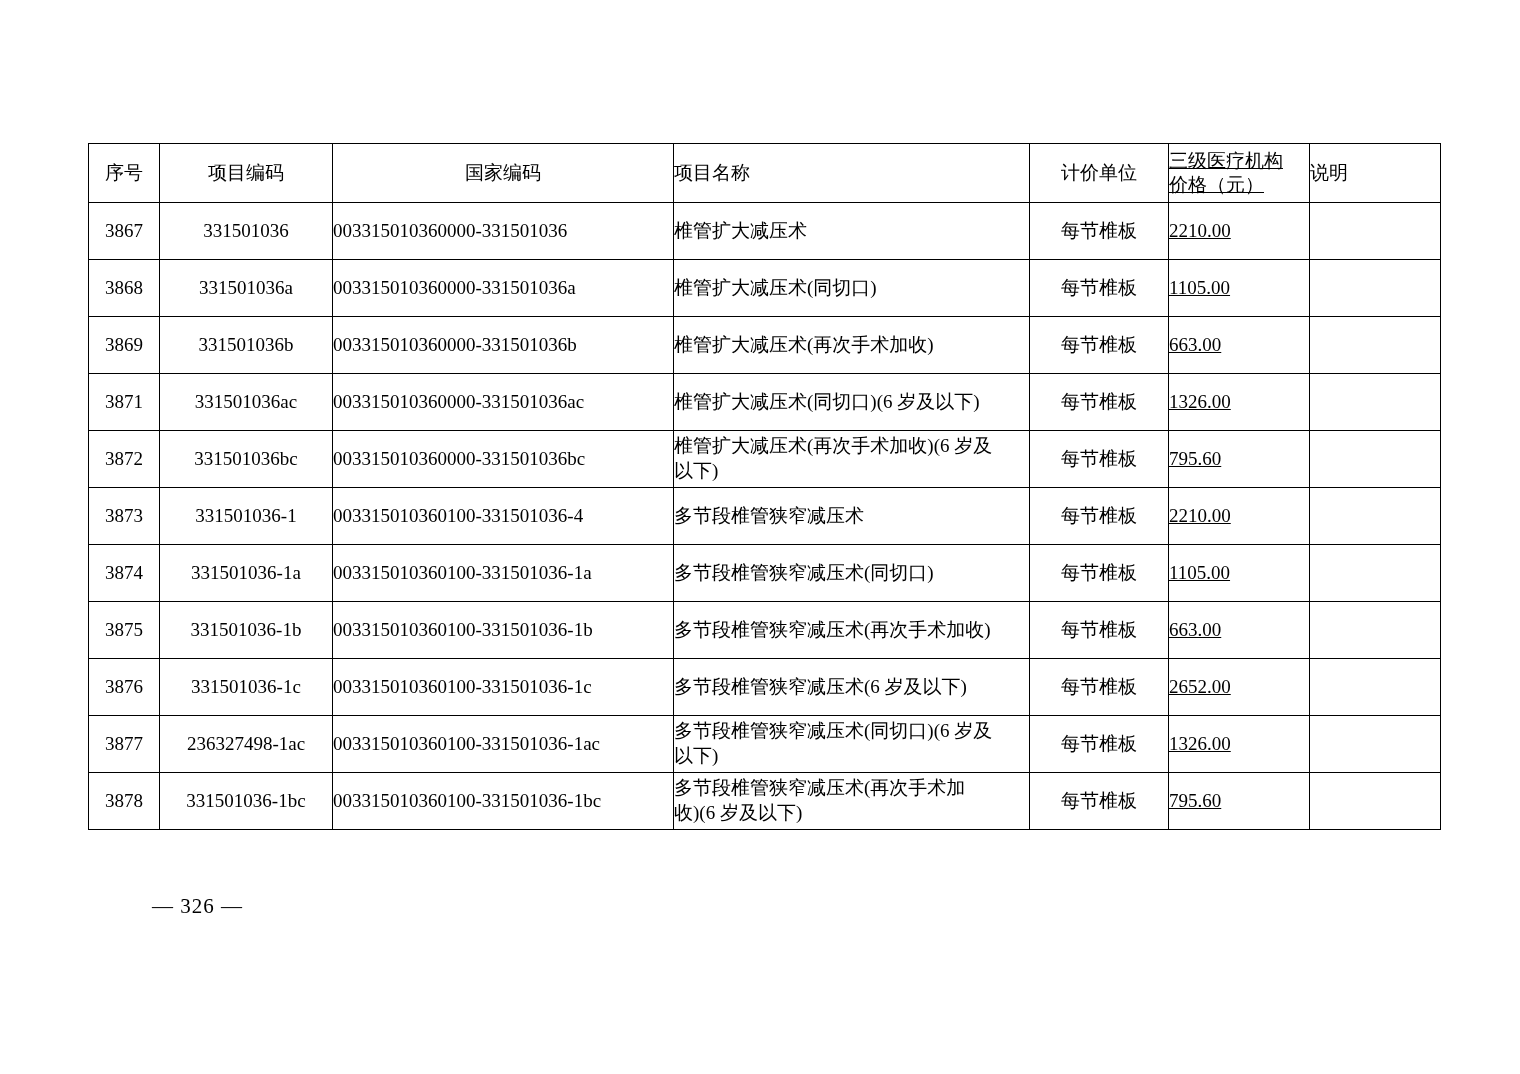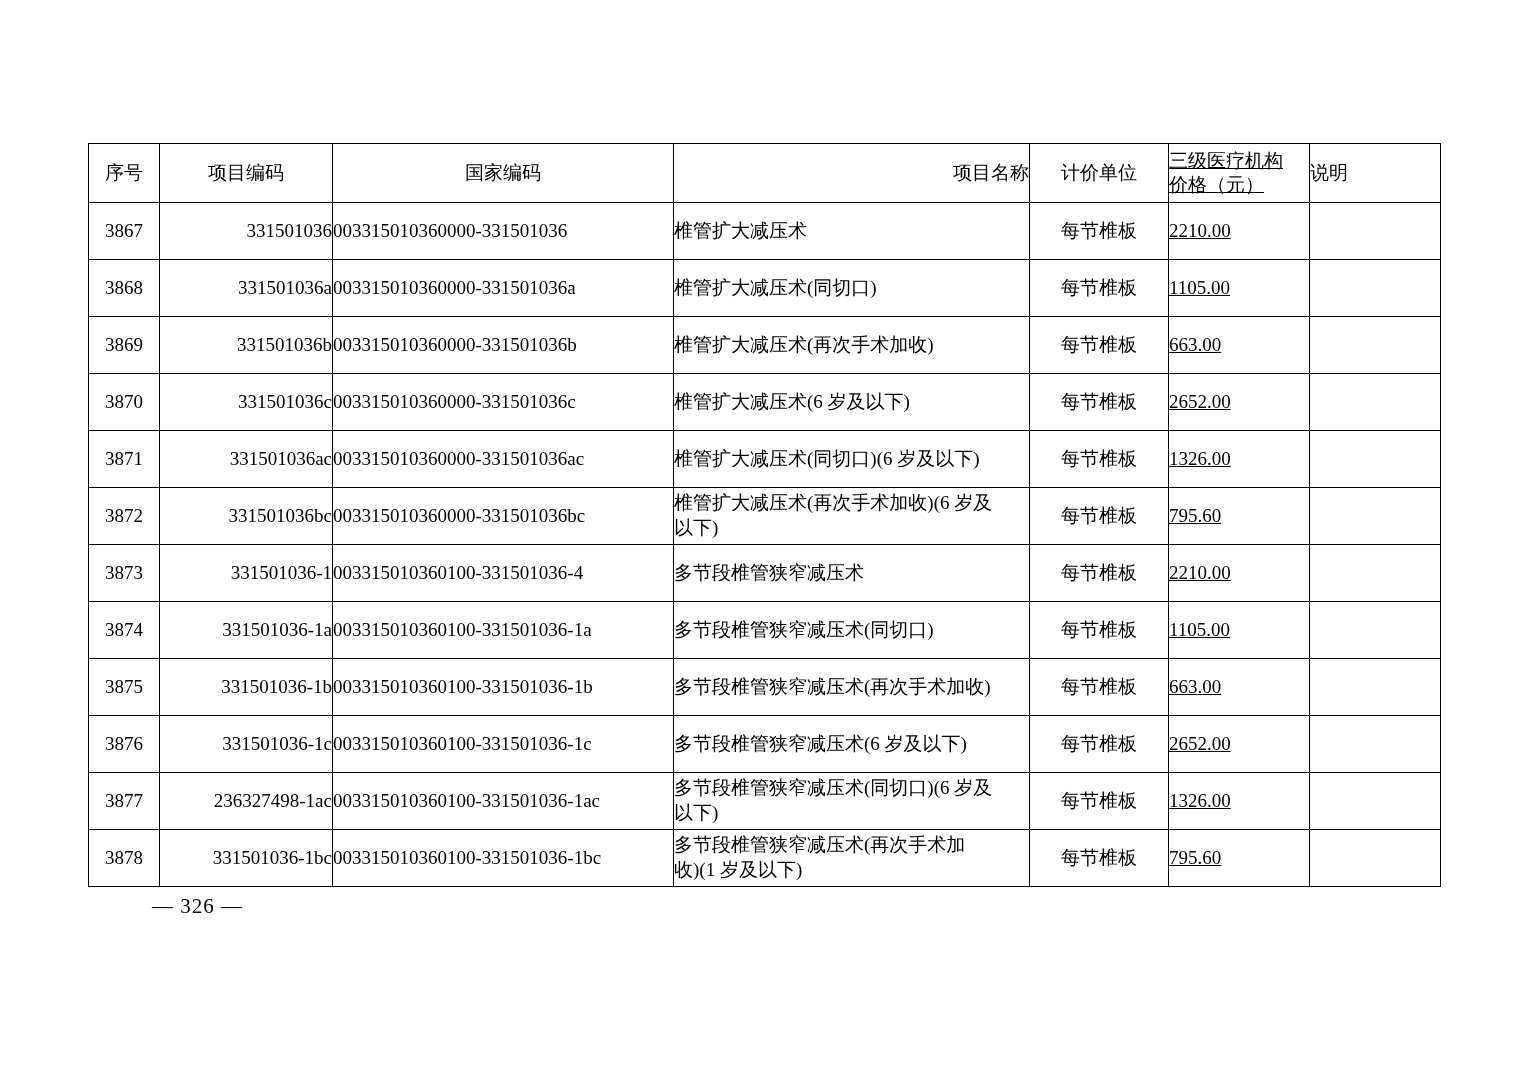--- a/index.html
+++ b/index.html
@@ -46,21 +46,21 @@
   }
   thead th .hdr-line {
     display: block;
   }
   tbody td {
     height: 56px;
     font-size: 19px;
     line-height: 1.3;
   }
   .c-seq   { width: 70px;  text-align: center; }
-  .c-code  { width: 172px; text-align: right; padding-left: 6px; }
+  .c-code  { width: 172px; text-align: center; padding-left: 6px; }
   .c-natcode { width: 340px; text-align: left; padding-left: 8px; }
   .c-name  { width: 355px; text-align: left; padding-left: 8px; }
   .c-unit  { width: 138px; text-align: center; }
   .c-price { width: 140px; text-align: left; text-decoration: underline; }
   .c-note  { width: 130px; text-align: left; }
 
   tbody td.c-name span {
     display: block;
   }
   .page-number {
@@ -82,21 +82,21 @@
       <tr>
         <th class="c-seq">
           <span class="hdr-line">序号</span>
         </th>
         <th class="c-code" style="text-align:center;">
           <span class="hdr-line">项目编码</span>
         </th>
         <th class="c-natcode" style="text-align:center;">
           <span class="hdr-line">国家编码</span>
         </th>
-        <th class="c-name" style="text-align:right;">
+        <th class="c-name" style="text-align:left;">
           <span class="hdr-line">项目名称</span>
         </th>
         <th class="c-unit">
           <span class="hdr-line">计价单位</span>
         </th>
         <th class="c-price">
           <span class="hdr-line">三级医疗机构</span>
           <span class="hdr-line">价格（元）</span>
         </th>
         <th class="c-note">
@@ -135,32 +135,20 @@
         <td class="c-natcode">003315010360000-331501036b</td>
         <td class="c-name">
           <span>椎管扩大减压术(再次手术加收)</span>
           <span></span>
         </td>
         <td class="c-unit">每节椎板</td>
         <td class="c-price">663.00</td>
         <td class="c-note"></td>
       </tr>
       <tr>
-        <td class="c-seq">3870</td>
-        <td class="c-code">331501036c</td>
-        <td class="c-natcode">003315010360000-331501036c</td>
-        <td class="c-name">
-          <span>椎管扩大减压术(6 岁及以下)</span>
-          <span></span>
-        </td>
-        <td class="c-unit">每节椎板</td>
-        <td class="c-price">2652.00</td>
-        <td class="c-note"></td>
-      </tr>
-      <tr>
         <td class="c-seq">3871</td>
         <td class="c-code">331501036ac</td>
         <td class="c-natcode">003315010360000-331501036ac</td>
         <td class="c-name">
           <span>椎管扩大减压术(同切口)(6 岁及以下)</span>
           <span></span>
         </td>
         <td class="c-unit">每节椎板</td>
         <td class="c-price">1326.00</td>
         <td class="c-note"></td>
@@ -236,21 +224,21 @@
         <td class="c-unit">每节椎板</td>
         <td class="c-price">1326.00</td>
         <td class="c-note"></td>
       </tr>
       <tr>
         <td class="c-seq">3878</td>
         <td class="c-code">331501036-1bc</td>
         <td class="c-natcode">003315010360100-331501036-1bc</td>
         <td class="c-name">
           <span>多节段椎管狭窄减压术(再次手术加</span>
-          <span>收)(1 岁及以下)</span>
+          <span>收)(6 岁及以下)</span>
         </td>
         <td class="c-unit">每节椎板</td>
         <td class="c-price">795.60</td>
         <td class="c-note"></td>
       </tr>
     </tbody>
   </table>
 
   <div class="page-number">— 326 —</div>
 

